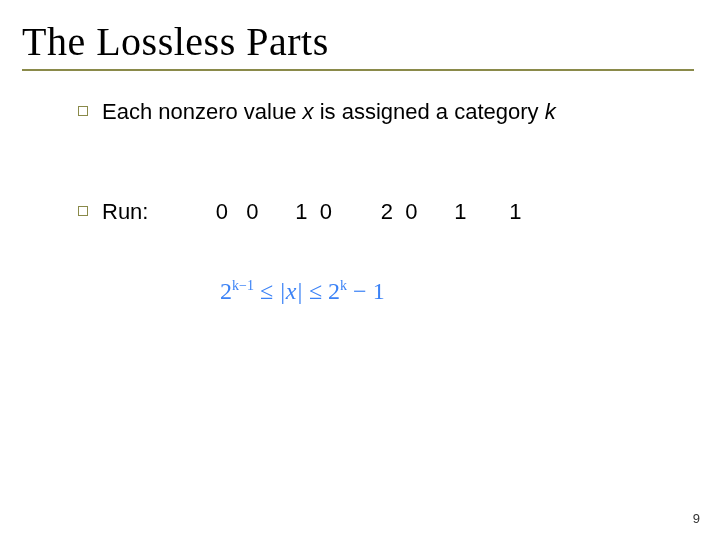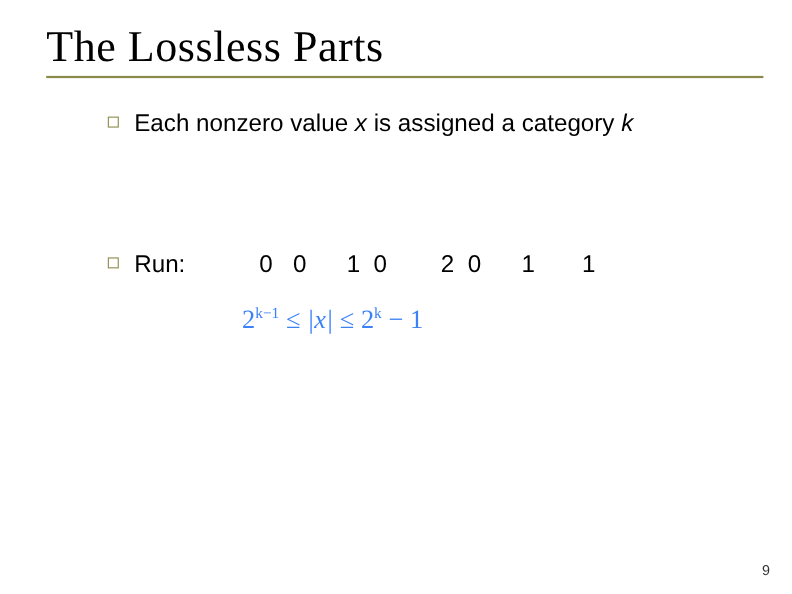--- a/index.html
+++ b/index.html
@@ -1,26 +1,26 @@
 <!DOCTYPE html>
 <html><head>
 <meta charset="utf-8">
 <style>
   * { margin: 0; padding: 0; box-sizing: border-box; }
   html, body { width: 720px; height: 540px; background: #fff; font-family: "Times New Roman", Times, serif; }
-  .slide { width: 720px; height: 540px; position: relative; padding: 18px 26px 20px 42px; }
+  .slide { width: 720px; height: 540px; position: relative; padding: 18px 26px 20px 22px; }
   .title-wrap { border-bottom: 2px solid #8a8a4a; padding-bottom: 4px; margin-bottom: 26px; }
   .title { font-size: 40px; color: #000; font-weight: 400; letter-spacing: 0.5px; }
   .bullets-l1 { list-style: none; margin-left: 28px; }
   .bullets-l1 > li { position: relative; padding-left: 28px; font-size: 26px; line-height: 1.25; margin-bottom: 4px; font-family: Arial, Helvetica, sans-serif; color: #000; }
   .bullet-sq { position: absolute; left: 0; top: 11px; width: 12px; height: 12px; background: #8a8a4a; }
   .bullets-l2 { list-style: none; margin-left: 56px; margin-top: 20px; }
   .bullets-l2 > li { position: relative; padding-left: 24px; font-size: 22px; line-height: 1.35; font-family: Arial, Helvetica, sans-serif; color: #000; }
   .bullet-open { position: absolute; left: 0; top: 9px; width: 10px; height: 10px; border: 1.5px solid #8a8a4a; background: transparent; }
-  .l2gap1 { margin-bottom: 98px; }
+  .l2gap1 { margin-bottom: 70px; }
   .l2tight { margin-bottom: 2px; }
   .formula { position: absolute; left: 220px; top: 278px; font-family: "Times New Roman", Times, serif; font-size: 24px; color: #3b82f6; }
   .formula sup { font-size: 14px; vertical-align: super; }
   .row { white-space: pre; font-family: Arial, Helvetica, sans-serif; }
   .pagenum { position: absolute; right: 20px; bottom: 14px; font-size: 13px; color: #333; font-family: Arial, Helvetica, sans-serif; }
   .ital { font-style: italic; }
 </style>
 </head>
 <body>
 

